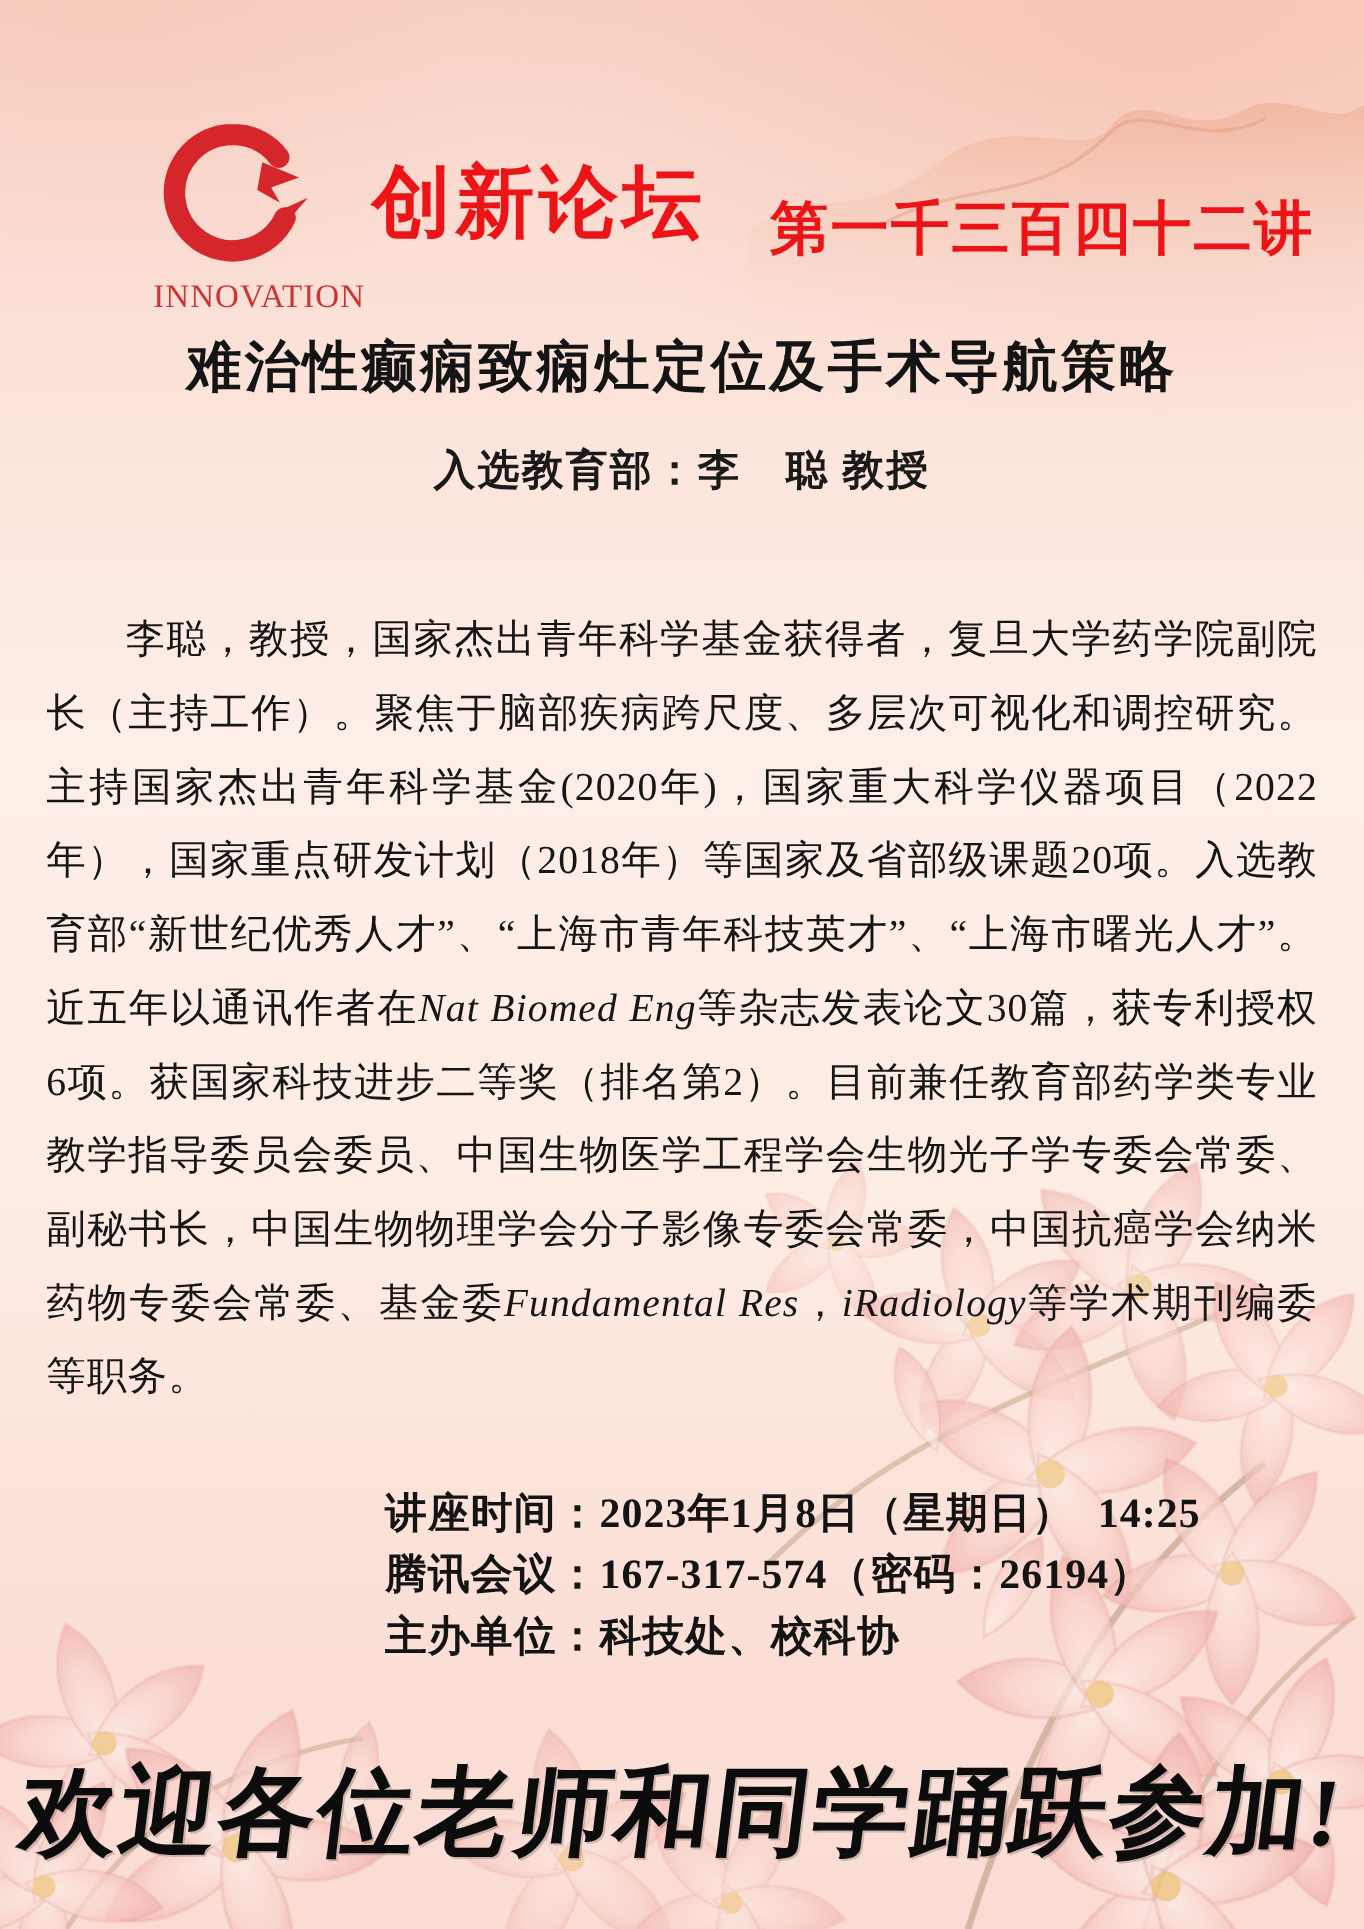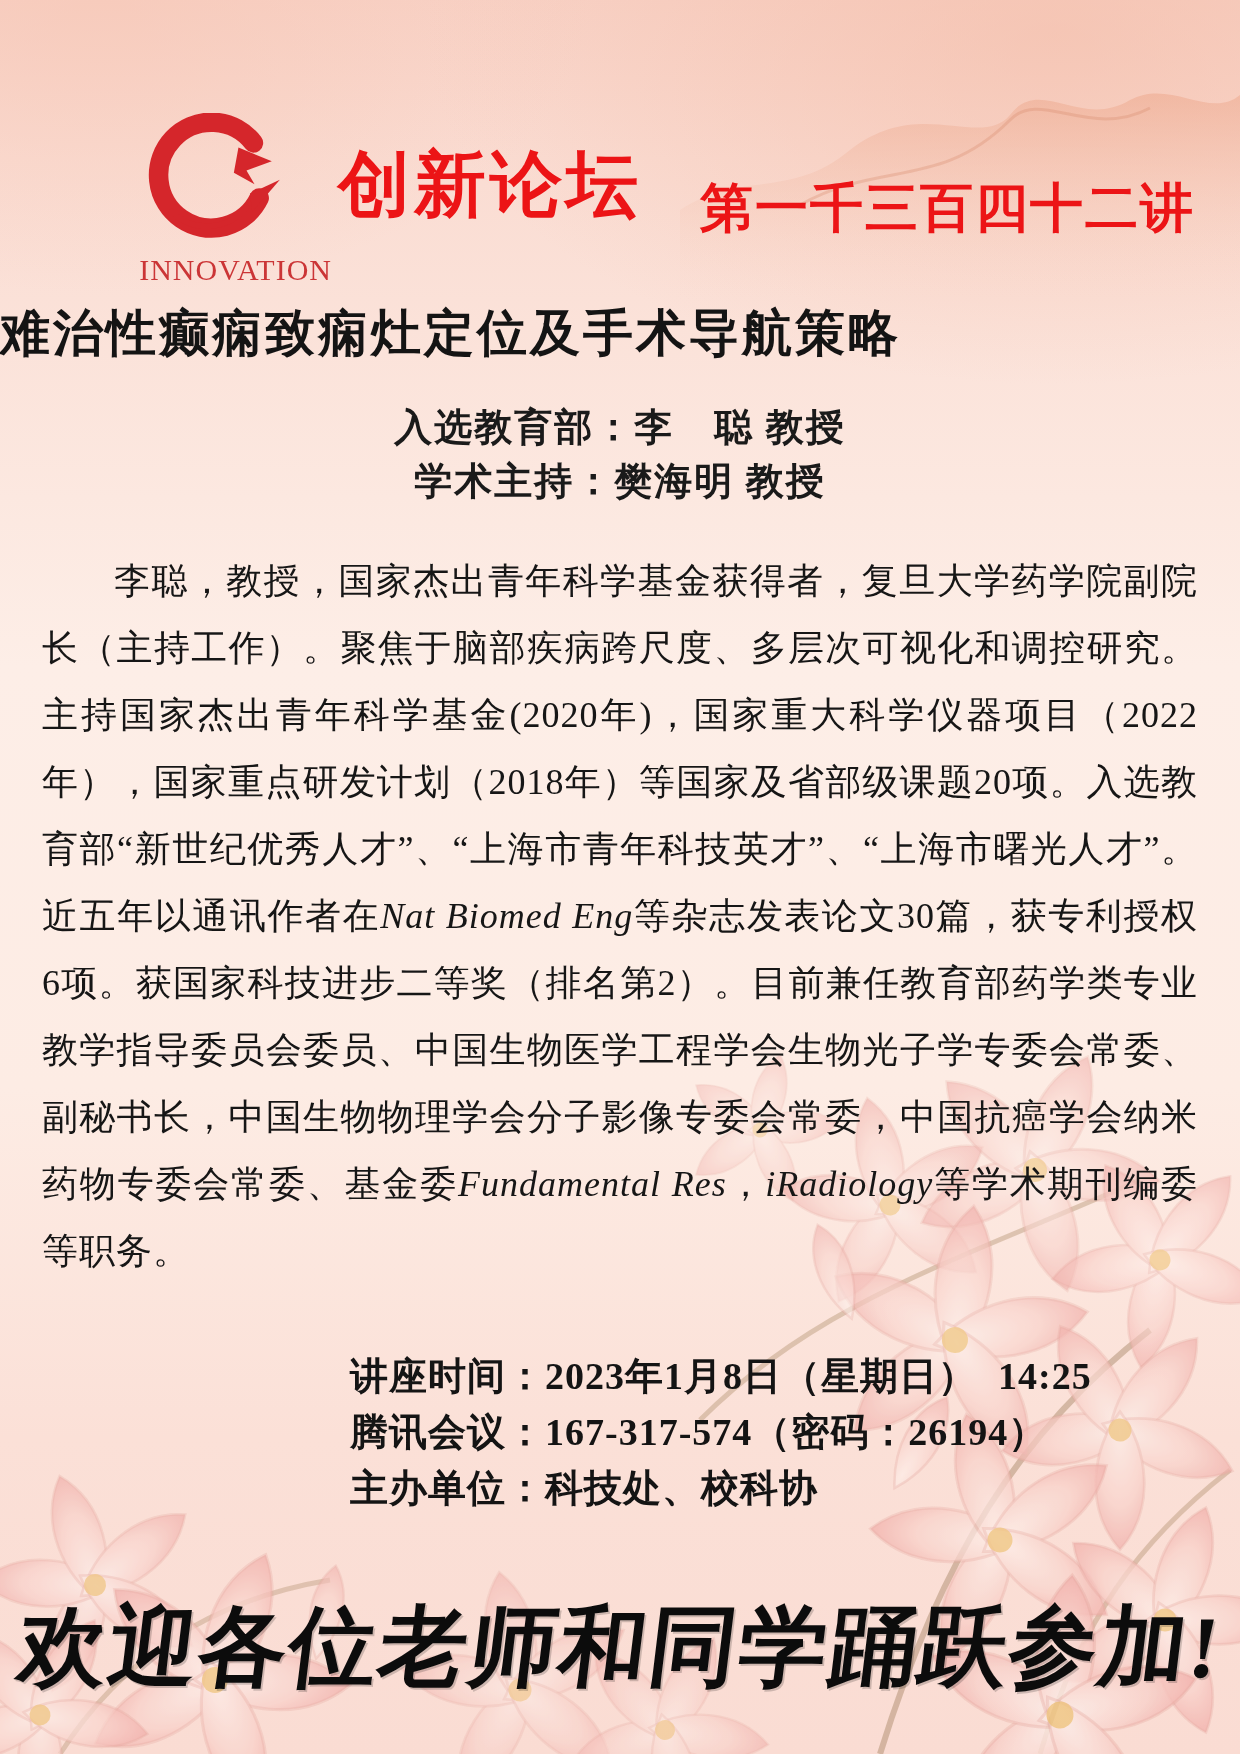--- a/index.html
+++ b/index.html
@@ -17,21 +17,21 @@
   
   .logo-block{position:absolute; left:92px; top:113px; width:240px; text-align:right;}
   .logo-svg{display:block; margin:0 auto; width:152px; height:138px;}
   .logo-word{margin-top:2px; font-family:"Liberation Serif",serif; font-size:30px; letter-spacing:1px; color:#cb3536; font-weight:400;}
   .forum-title{position:absolute; left:338px; top:148px; font-family:"Liberation Sans",sans-serif;
     font-weight:bold; font-size:72px; color:#ec1416; letter-spacing:4px; line-height:1;}
   .lecture-number{position:absolute; left:700px; top:182px; font-family:Liberation Serif, serif;
     font-weight:bold; font-size:53px; color:#ec1416; letter-spacing:2px; line-height:1;}
 
   
-  .lecture-title{position:absolute; left:0; right:0; top:300px; text-align:left;
+  .lecture-title{position:absolute; left:0; right:0; top:300px; text-align:center;
     font-size:50px; font-weight:bold; color:#141414; letter-spacing:3px;}
   .speaker-line{position:absolute; left:0; right:0; text-align:center;
     font-size:38px; font-weight:bold; color:#1a1a1a; letter-spacing:2px; white-space:pre-wrap;}
   .speaker-line.guest{top:402px;}
   .speaker-line.host{top:456px;}
 
   
   .bio{position:absolute; left:42px; right:42px; top:548px;
     font-size:36px; color:#161616; line-height:67px; text-align:justify;
     text-indent:2em; letter-spacing:1px;}
@@ -125,21 +125,20 @@
       </svg>
       <div class="logo-word">INNOVATION</div>
     </div>
 
     <div class="forum-title">创新论坛</div>
     <div class="lecture-number">第一千三百四十二讲</div>
 
     <div class="lecture-title">难治性癫痫致痫灶定位及手术导航策略</div>
 
     <div class="speaker-line guest"><span>入选教育部：</span><span>李　聪 教授</span></div>
-    <div class="speaker-line host"><span>学术主持：</span><span>樊海明 教授</span></div>
 
     <div class="bio"><span>李聪，教授，国家杰出青年科学基金获得者，复旦大学药学院副院长（主持工作）。聚焦于脑部疾病跨尺度、多层次可视化和调控研究。主持国家杰出青年科学基金(2020年)，国家重大科学仪器项目（2022年），国家重点研发计划（2018年）等国家及省部级课题20项。入选教育部“新世纪优秀人才”、“上海市青年科技英才”、“上海市曙光人才”。近五年以通讯作者在</span><span class="latin">Nat Biomed Eng</span><span>等杂志发表论文30篇，获专利授权6项。获国家科技进步二等奖（排名第2）。目前兼任教育部药学类专业教学指导委员会委员、中国生物医学工程学会生物光子学专委会常委、副秘书长，中国生物物理学会分子影像专委会常委，中国抗癌学会纳米药物专委会常委、基金委</span><span class="latin">Fundamental Res</span><span>，</span><span class="latin">iRadiology</span><span>等学术期刊编委等职务。</span></div>
 
     <div class="details">
       <div class="detail-row"><span>讲座时间：</span><span>2023年1月8日（星期日）  14:25</span></div>
       <div class="detail-row"><span>腾讯会议：</span><span>167-317-574（密码：26194）</span></div>
       <div class="detail-row"><span>主办单位：</span><span>科技处、校科协</span></div>
     </div>
 
     <div class="welcome">欢迎各位老师和同学踊跃参加!</div>

